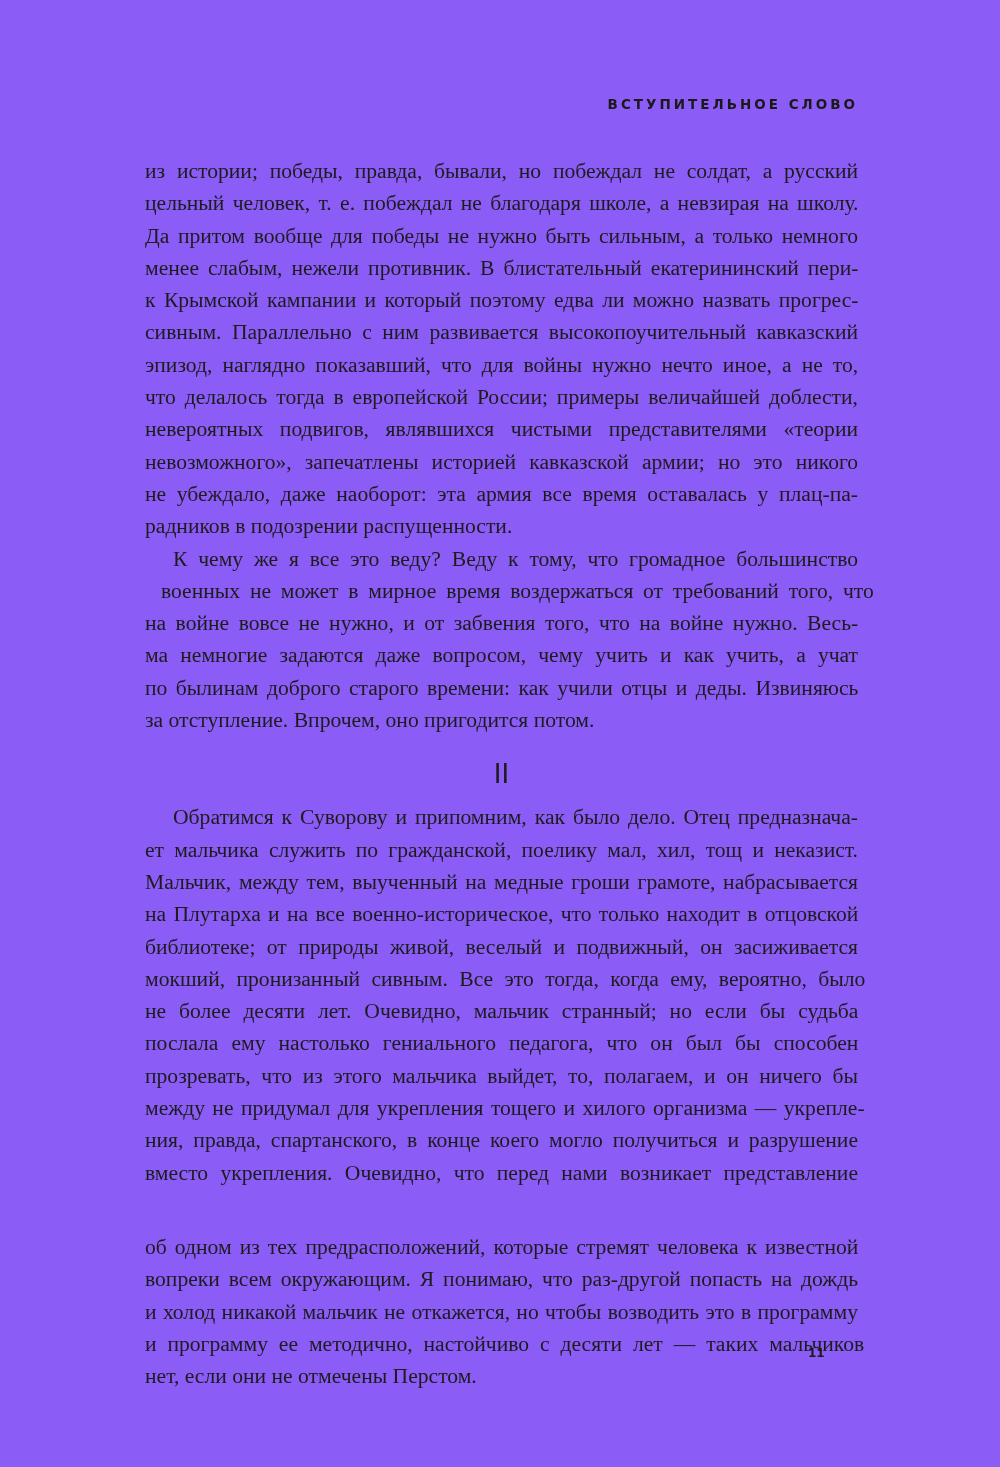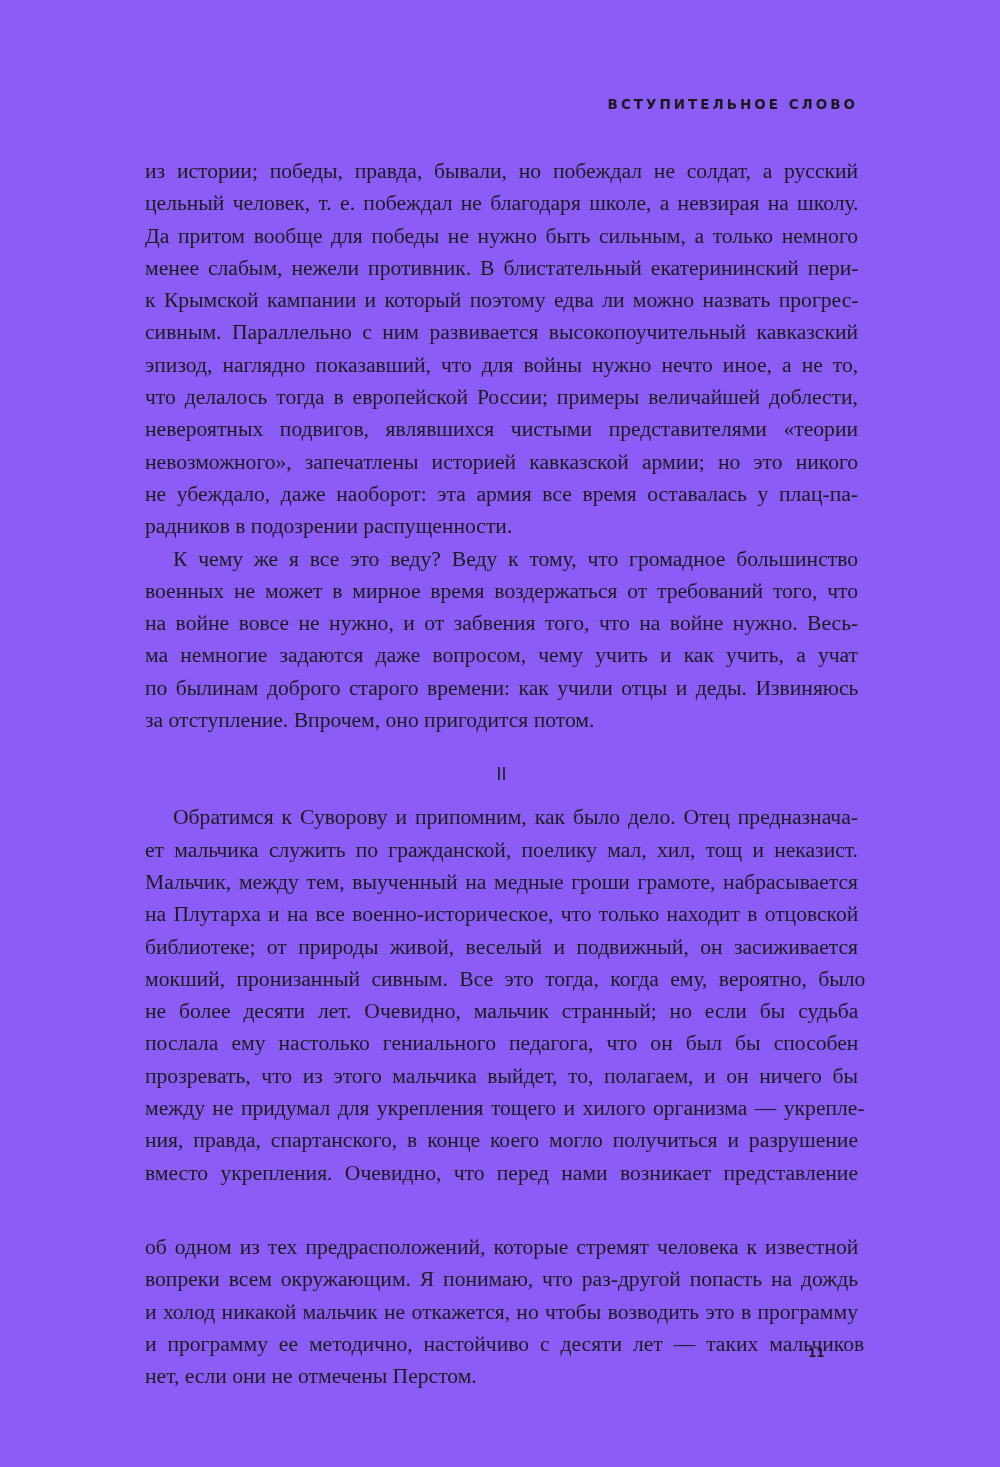--- a/index.html
+++ b/index.html
@@ -13,21 +13,21 @@
   .body-text {
     position: absolute; left: 145px; top: 155px; width: 713px;
     font-family: "Liberation Serif", serif; font-size: 21.6px; line-height: 32.3px;
     color: #1c1c1c;
   }
   .para { margin: 0; text-align: justify; text-align-last: left; }
   .line { display: block; text-align: justify; text-align-last: justify; white-space: nowrap; }
   .line.last { text-align-last: left; }
   .indent { text-indent: 28px; }
   .section-heading {
-    text-align: center; font-family: "DejaVu Sans", sans-serif; font-size: 17px;
+    text-align: center; font-family: "DejaVu Sans", sans-serif; font-size: 26px;
     margin: 22px 0 11px 0; height: 32px; line-height: 32px; color: #1a1a1a;
   }
   .page-number {
     position: absolute; top: 1346px; left: 808px;
     font-family: "DejaVu Sans", sans-serif; font-weight: bold; font-size: 12px; color: #1a1a1a;
   }
 </style>
 </head>
 <body>
 
@@ -45,21 +45,21 @@
           <span class="line" style="display: block; text-indent: 0px; word-spacing: 5px;">сивным. Параллельно с ним развивается высокопоучительный кавказский</span>
           <span class="line" style="display: block; text-indent: 0px; word-spacing: 4.63636px;">эпизод, наглядно показавший, что для войны нужно нечто иное, а не то,</span>
           <span class="line" style="display: block; text-indent: 0px; word-spacing: 3.5px;">что делалось тогда в европейской России; примеры величайшей доблести,</span>
           <span class="line" style="display: block; text-indent: 0px; word-spacing: 11.2px;">невероятных подвигов, являвшихся чистыми представителями «теории</span>
           <span class="line" style="display: block; text-indent: 0px; word-spacing: 7.71429px;">невозможного», запечатлены историей кавказской армии; но это никого</span>
           <span class="line" style="display: block; text-indent: 0px; word-spacing: 5.2px;">не убеждало, даже наоборот: эта армия все время оставалась у плац-па-</span>
           <span class="line last">радников в подозрении распущенности.</span>
         </div>
         <div class="para">
           <span class="line indent" style="display: block; text-indent: 0px; word-spacing: 5.41667px; padding-left: 28px;">К чему же я все это веду? Веду к тому, что громадное большинство</span>
-          <span class="line" style="display: block; text-indent: 0px; word-spacing: 4.4px;">военных не может в мирное время воздержаться от требований того, что</span>
+          <span class="line" style="display: block; text-indent: 0px; word-spacing: 4.4px; margin-left: 16px;">военных не может в мирное время воздержаться от требований того, что</span>
           <span class="line" style="display: block; text-indent: 0px; word-spacing: 4.07692px;">на войне вовсе не нужно, и от забвения того, что на войне нужно. Весь-</span>
           <span class="line" style="display: block; text-indent: 0px; word-spacing: 6.72727px;">ма немногие задаются даже вопросом, чему учить и как учить, а учат</span>
           <span class="line" style="display: block; text-indent: 0px; word-spacing: 3.1px;">по былинам доброго старого времени: как учили отцы и деды. Извиняюсь</span>
           <span class="line last">за отступление. Впрочем, оно пригодится потом.</span>
         </div>
       </div>
     <div class="section-heading">II</div>
     <div id="after">
         <div class="para">
           <span class="line indent" style="display: block; text-indent: 0px; word-spacing: 2.55556px; padding-left: 28px;">Обратимся к Суворову и припомним, как было дело. Отец предназнача-</span>

